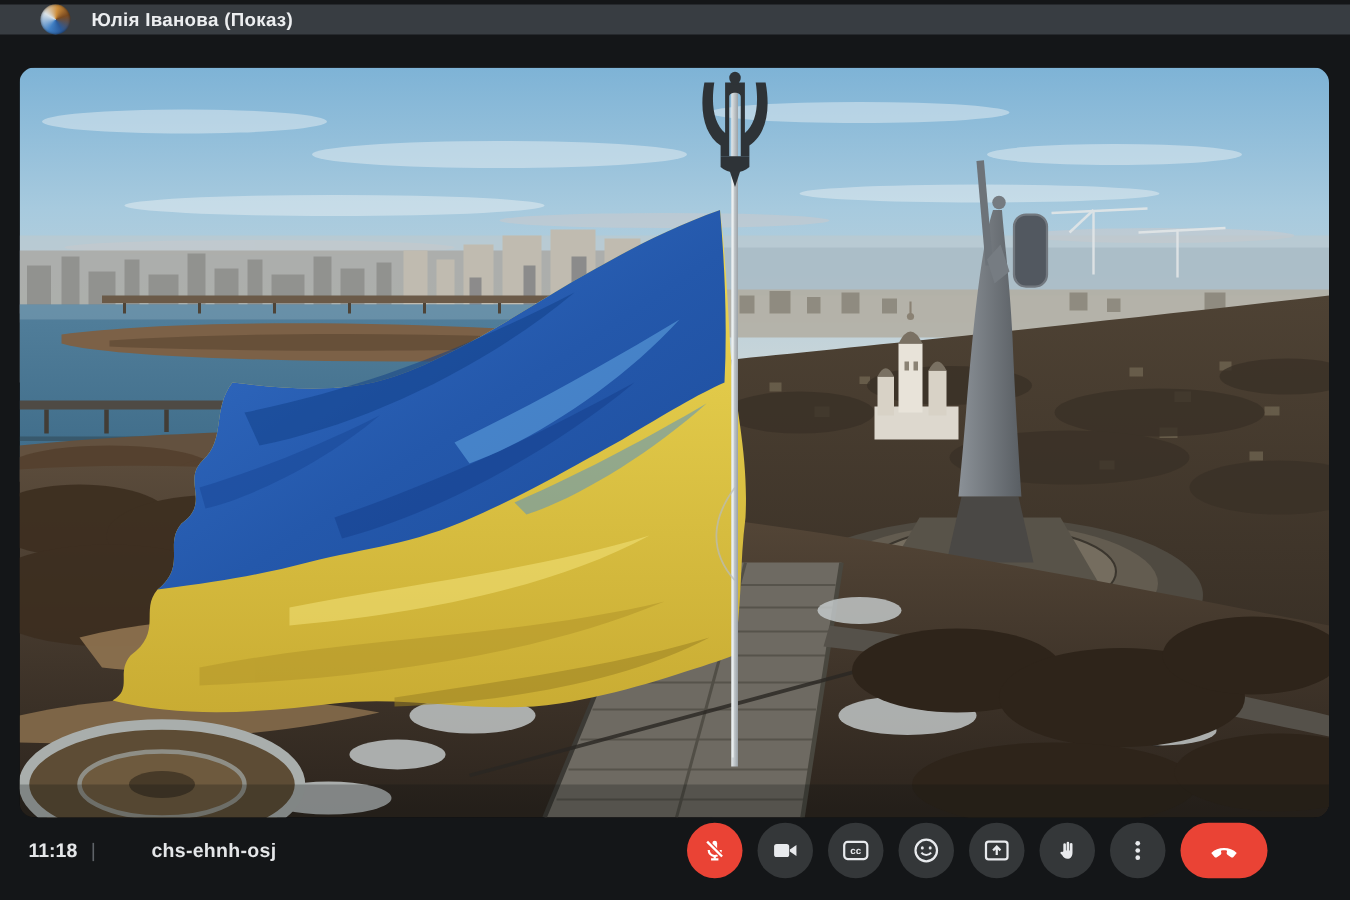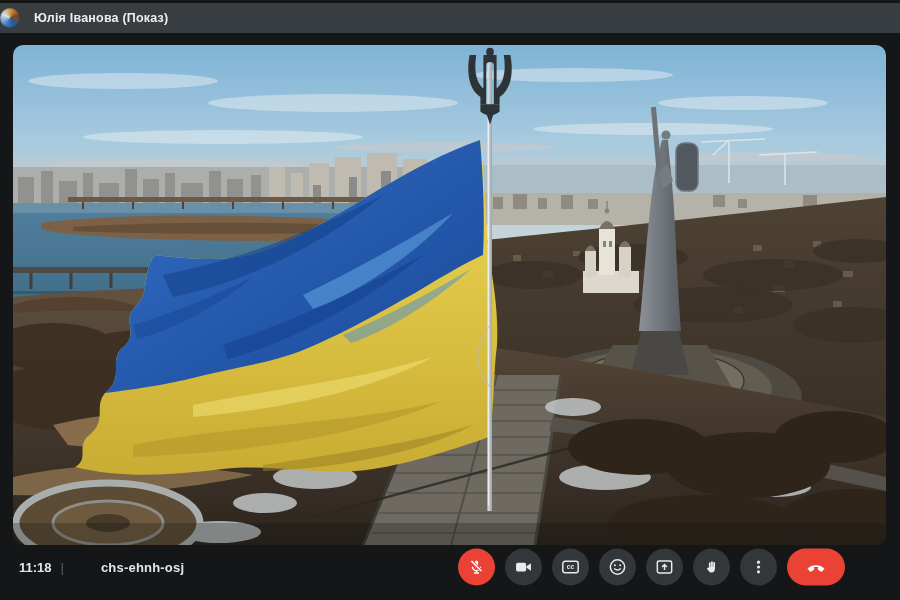--- a/index.html
+++ b/index.html
@@ -3,22 +3,22 @@
 <meta charset="utf-8">
 <style>
   html,body{margin:0;padding:0;}
   body{
     width:900px;height:600px;overflow:hidden;position:relative;
     background:#141618;font-family:"Liberation Sans","DejaVu Sans",sans-serif;
     -webkit-font-smoothing:antialiased;
   }
   
   .topbar{
-    position:absolute;top:3px;left:0;right:0;height:30px;
-    background:#383d42;display:flex;align-items:center;
+    position:absolute;top:3px;left:0;right:0;height:20px;
+    background:#383d42;display:flex;align-items:center;padding-left:27px;
   }
   .avatar{
     width:20px;height:20px;border-radius:50%;margin-right:14px;flex:0 0 auto;
     background:conic-gradient(from 210deg,#3f7fc4,#d9e2e8 90deg,#cf8f3c 160deg,#7a4a20 220deg,#2a5a9a 300deg,#3f7fc4);
     box-shadow:inset 0 0 2px rgba(0,0,0,.6);
   }
   .presenter-label{color:#eceef0;font-size:12.5px;font-weight:700;letter-spacing:.2px;}
   
   .stage{
     position:absolute;left:13px;top:45px;width:873px;height:500px;

